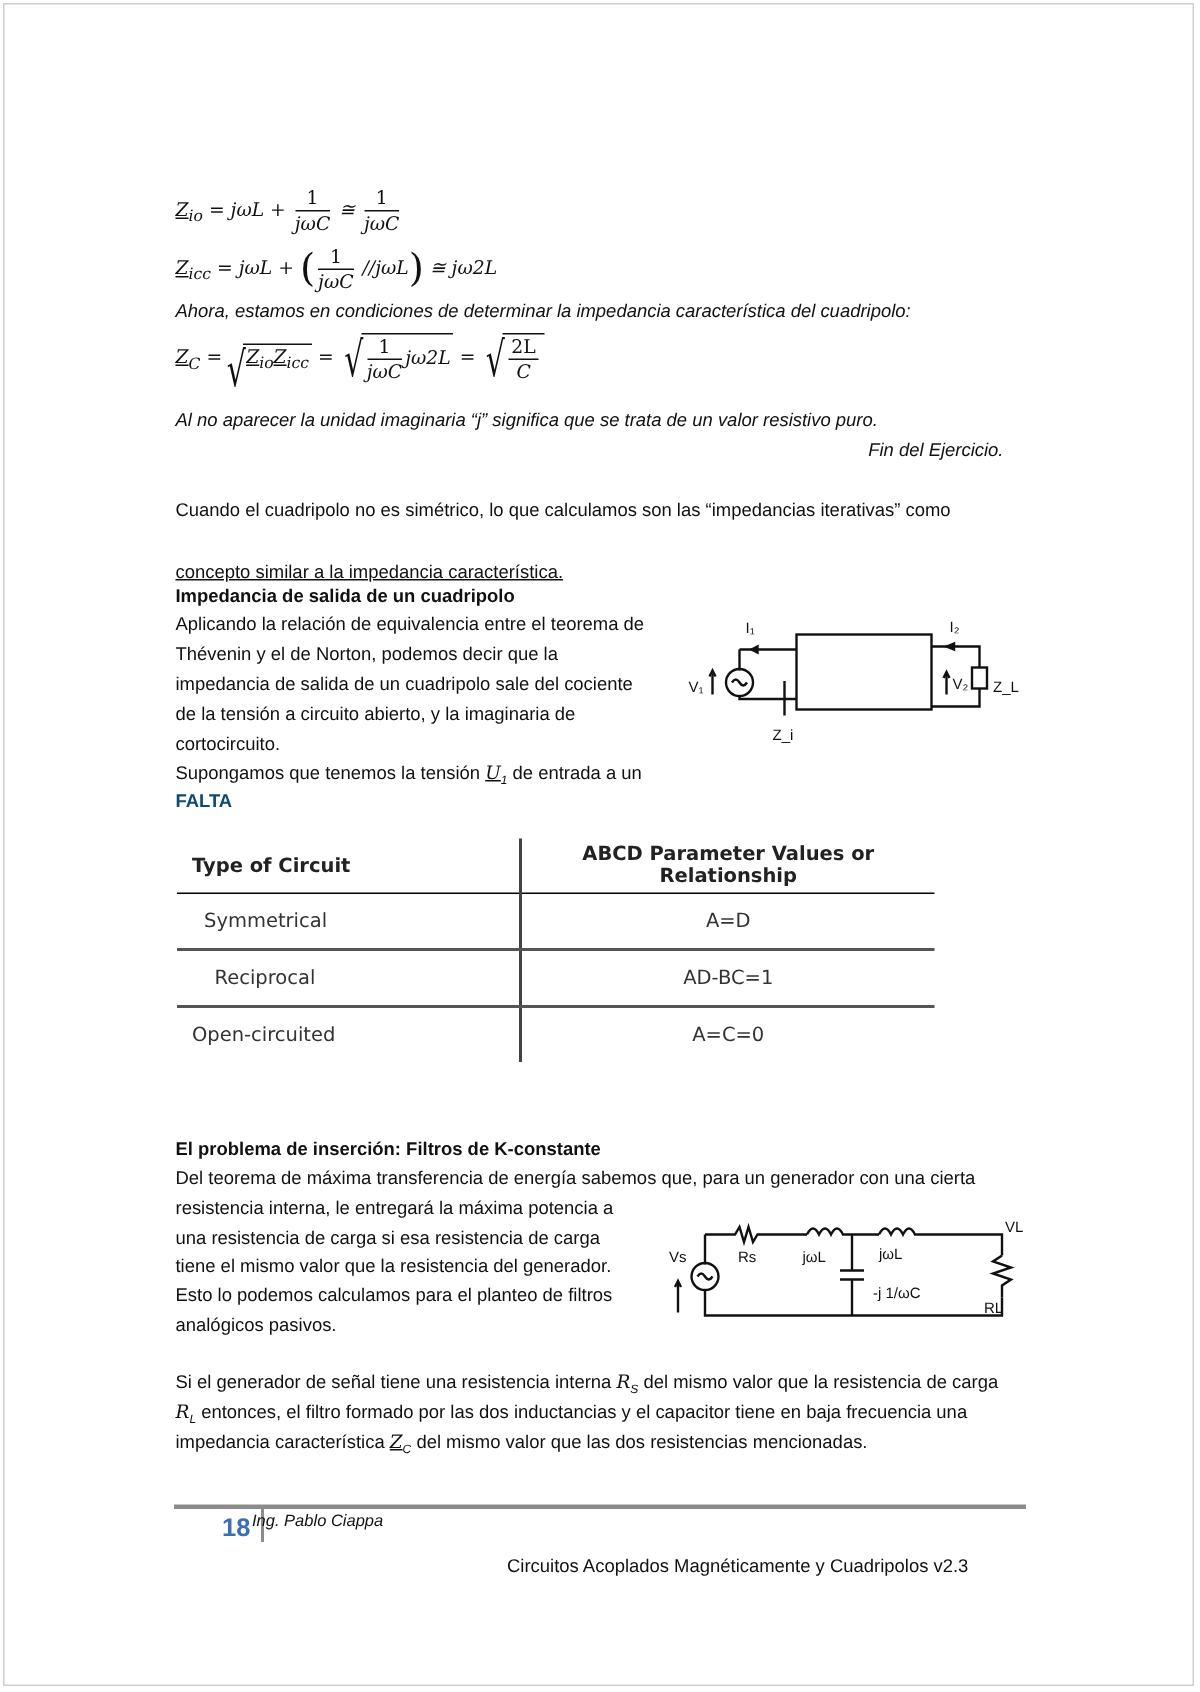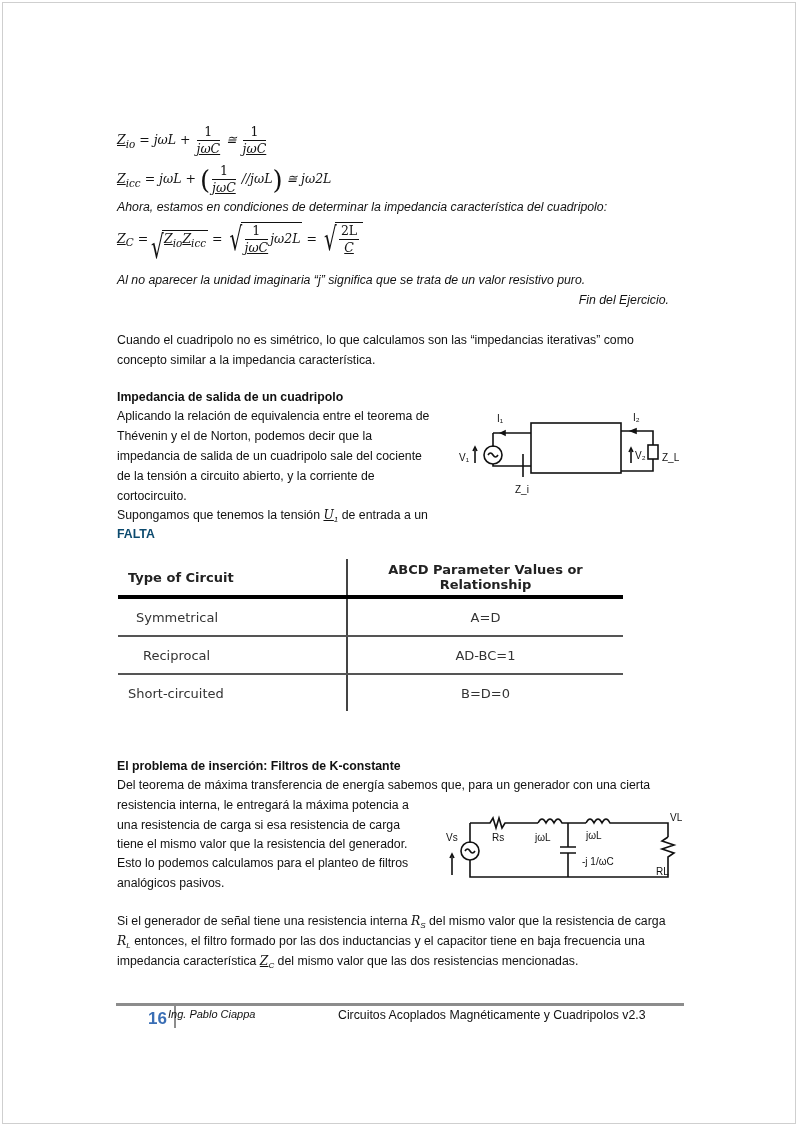--- a/index.html
+++ b/index.html
@@ -5,36 +5,36 @@
   html, body { margin:0; padding:0; background:#ffffff; }
   body { width:800px; height:1128px; position:relative; overflow:hidden; font-family:"Liberation Sans", sans-serif; color:#111; }
   .page-border { position:absolute; left:2px; top:2px; width:794px; height:1122px; border:1px solid #cfcfcf; box-sizing:border-box; }
   .txt { position:absolute; left:117px; font-size:12.3px; line-height:20px; }
   .it { font-style:italic; }
   .b { font-weight:bold; }
   .math { font-family:"DejaVu Serif", serif; font-style:italic; font-size:12.5px; position:absolute; left:117px; }
   .u { text-decoration:underline; }
   .frac { display:inline-block; vertical-align:middle; text-align:center; margin:0 2px; }
   .frac .n { display:block; border-bottom:1px solid #111; padding:0 2px; line-height:16px; font-style:normal; }
-  .frac .d { display:block; line-height:16px;text-decoration:underline; }
+  .frac .d { display:block; line-height:16px; }
   .sqrt { display:inline-block; vertical-align:middle; border-top:1px solid #111; padding:0 2px; position:relative; margin-left:10px; }
   .sqrt::before { content:"√"; position:absolute; left:-11px; top:-3px; font-style:normal; font-size:20px; transform:scaleY(1.6); transform-origin:top; }
   .red { color:#0c4a6e; font-weight:bold; }
   table.abcd { position:absolute; left:118px; top:559px; border-collapse:collapse; font-family:"DejaVu Sans", sans-serif; font-size:13px; color:#333; }
   table.abcd td, table.abcd th { height:36px; padding:0; }
-  table.abcd th { font-weight:bold; color:#222; border-bottom:4px solid #000000; }
+  table.abcd th { font-weight:bold; color:#222; border-bottom:1px solid #000000; }
   table.abcd td { border-bottom:2px solid #555; }
   table.abcd tr:last-child td { border-bottom:none; }
   table.abcd .c1 { width:203px; border-right:2px solid #444; padding-left:10px; text-align:left; }
   table.abcd .c2 { width:275px; text-align:center; }
   .footer-line { position:absolute; left:116px; top:1003px; width:568px; height:3px; background:#8c8c8c; }
   .footer-sep { position:absolute; left:174px; top:1006px; width:2px; height:22px; background:#8c8c8c; }
   .page-num { position:absolute; left:148px; top:1009px; font-size:17px; font-weight:bold; color:#3a6eb5; }
   .footer-author { position:absolute; left:168px; top:1008px; font-size:11px;font-style:italic; }
-  .footer-title { position:absolute; left:338px; top:1008px; font-size:12.3px; }
+  .footer-title { position:absolute; left:338px; top:1037px; font-size:12.3px; }
   svg.circ { position:absolute; }
 </style>
 </head>
 <body>
 
 <div class="page-border"></div>
 
 <div class="math" style="top:124px;">
   <span class="u">Z</span><sub>io</sub>
   <span>= jωL + </span>
@@ -59,27 +59,27 @@
   <span> = </span>
   <span class="sqrt" style="margin-left:14px;"><span class="frac"><span class="n">1</span><span class="d">jωC</span></span><span>jω2L</span></span>
   <span> = </span>
   <span class="sqrt" style="margin-left:14px;"><span class="frac"><span class="n">2L</span><span class="d">C</span></span></span>
 </div>
 
 <div class="txt it" style="top:270px;">Al no aparecer la unidad imaginaria “j” significa que se trata de un valor resistivo puro.</div>
 <div class="txt it" style="top:290px;left:auto;right:131px;">Fin del Ejercicio.</div>
 
 <div class="txt" style="top:330px;">Cuando el cuadripolo no es simétrico, lo que calculamos son las “impedancias iterativas” como</div>
-<div class="txt" style="top:350px;">concepto similar a la impedancia característica.</div>
+<div class="txt" style="top:371px;text-decoration:underline;">concepto similar a la impedancia característica.</div>
 
 <div class="txt b" style="top:387px;">Impedancia de salida de un cuadripolo</div>
 <div class="txt" style="top:406px;">Aplicando la relación de equivalencia entre el teorema de</div>
 <div class="txt" style="top:426px;">Thévenin y el de Norton, podemos decir que la</div>
 <div class="txt" style="top:446px;">impedancia de salida de un cuadripolo sale del cociente</div>
-<div class="txt" style="top:466px;">de la tensión a circuito abierto, y la corriente de</div>
+<div class="txt" style="top:466px;">de la tensión a circuito abierto, y la imaginaria de</div>
 <div class="txt" style="top:486px;">cortocircuito.</div>
 <div class="txt" style="top:505px;">
   <span>Supongamos que tenemos la tensión </span><span class="u" style="font-family:'DejaVu Serif',serif;font-style:italic;">U</span><sub style="font-size:8px;font-style:italic;">1</sub><span> de entrada a un</span>
 </div>
 <div class="txt red" style="top:524px;">FALTA</div>
 
 <svg class="circ" style="left:445px;top:405px;" width="250" height="100" viewBox="0 0 250 100">
   <g stroke="#111" stroke-width="1.6" fill="none">
     <rect x="86" y="18" width="90" height="50"></rect>
     <path d="M48 28 L86 28"></path>
@@ -118,22 +118,22 @@
   <tbody>
     <tr>
       <td class="c1" style="padding-left:18px;">Symmetrical</td>
       <td class="c2">A=D</td>
     </tr>
     <tr>
       <td class="c1" style="padding-left:25px;">Reciprocal</td>
       <td class="c2">AD-BC=1</td>
     </tr>
     <tr>
-      <td class="c1">Short-circuited</td>
-      <td class="c2">B=D=0</td>
+      <td class="c1">Open-circuited</td>
+      <td class="c2">A=C=0</td>
     </tr>
   </tbody>
 </table>
 
 <div class="txt b" style="top:756px;">El problema de inserción: Filtros de K-constante</div>
 <div class="txt" style="top:775px;">Del teorema de máxima transferencia de energía sabemos que, para un generador con una cierta</div>
 <div class="txt" style="top:795px;">resistencia interna, le entregará la máxima potencia a</div>
 <div class="txt" style="top:815px;">una resistencia de carga si esa resistencia de carga</div>
 <div class="txt" style="top:834px;">tiene el mismo valor que la resistencia del generador.</div>
 <div class="txt" style="top:853px;">Esto lo podemos calculamos para el planteo de filtros</div>
@@ -169,15 +169,15 @@
 </div>
 <div class="txt" style="top:931px;text-align:center;">
   <span style="font-family:'DejaVu Serif',serif;font-style:italic;">R</span><sub style="font-size:8px;font-style:italic;">L</sub><span> entonces, el filtro formado por las dos inductancias y el capacitor tiene en baja frecuencia una</span>
 </div>
 <div class="txt" style="top:951px;">
   <span>impedancia característica </span><span class="u" style="font-family:'DejaVu Serif',serif;font-style:italic;">Z</span><sub style="font-size:8px;font-style:italic;">C</sub><span> del mismo valor que las dos resistencias mencionadas.</span>
 </div>
 
 <div class="footer-line"></div>
 <div class="footer-sep"></div>
-<div class="page-num">16</div>
+<div class="page-num">18</div>
 <div class="footer-author">Ing. Pablo Ciappa</div>
 <div class="footer-title">Circuitos Acoplados Magnéticamente y Cuadripolos v2.3</div>
 
 </body></html>

